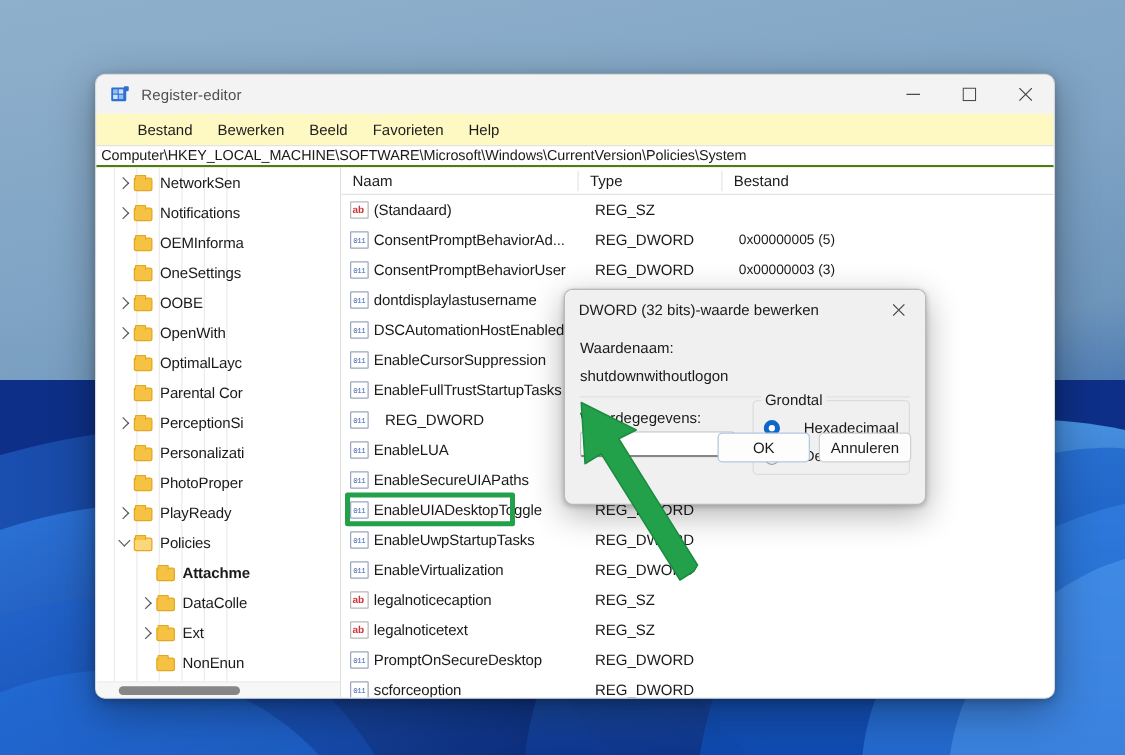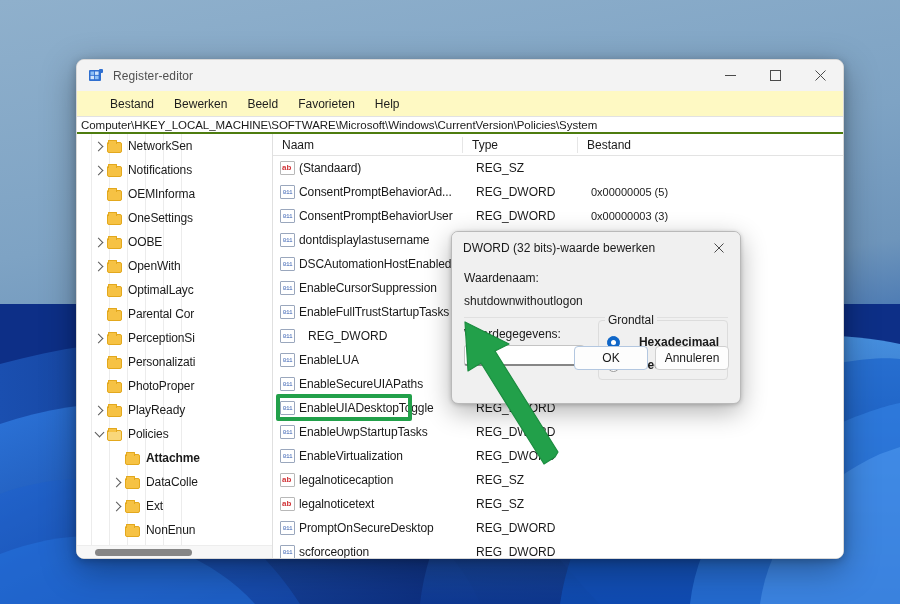--- a/index.html
+++ b/index.html
@@ -145,21 +145,21 @@
   .row2 { display:flex; margin-top:9px; gap:14px; }
   .col-left { width:133px; }
   .valinput {
     margin-top:4px; height:21px; background:#fff; border:1px solid #c4c4c4;
     border-bottom:2px solid #868686; border-radius:3px;
     font-size:12px; color:#1a1a1a; display:flex; align-items:center; padding:0 4px; position:relative;
   }
   .caret { width:1px; height:13px; background:#1a1a1a; margin-left:1px; }
   .grp { flex:1 1 auto; border:1px solid #dcdcdc; border-radius:4px; padding:0 8px 7px 8px; position:relative; margin-top:-7px;}
   .grp-title { font-size:12px; color:#1a1a1a; position:absolute; top:-8px; left:6px; background:#f0f0f0; padding:0 3px;}
-  .radio { display:flex; align-items:center; gap:19px; margin-top:9px;font-weight:bold; }
+  .radio { display:flex; align-items:center; gap:19px; margin-top:9px; }
   .radio:first-of-type { margin-top:14px; }
   .rdot { width:13px; height:13px; border-radius:50%; border:1px solid #9a9a9a; background:#fff; position:relative; flex:0 0 auto;}
   .rdot.on { background:#0f66c8; border-color:#0f66c8; }
   .rdot.on::after { content:""; position:absolute; left:3.5px; top:3.5px; width:5px; height:5px; border-radius:50%; background:#fff;}
   .rlabel { font-size:12px; color:#1a1a1a; }
   .btns { position:absolute; right:11px; bottom:10px; display:flex; gap:7px; }
   .btn {
     width:74px; height:24px; border-radius:4px; border:1px solid #d0d0d0; background:#fdfdfd;
     font-size:12px; color:#1a1a1a; display:flex; align-items:center; justify-content:center;
   }

